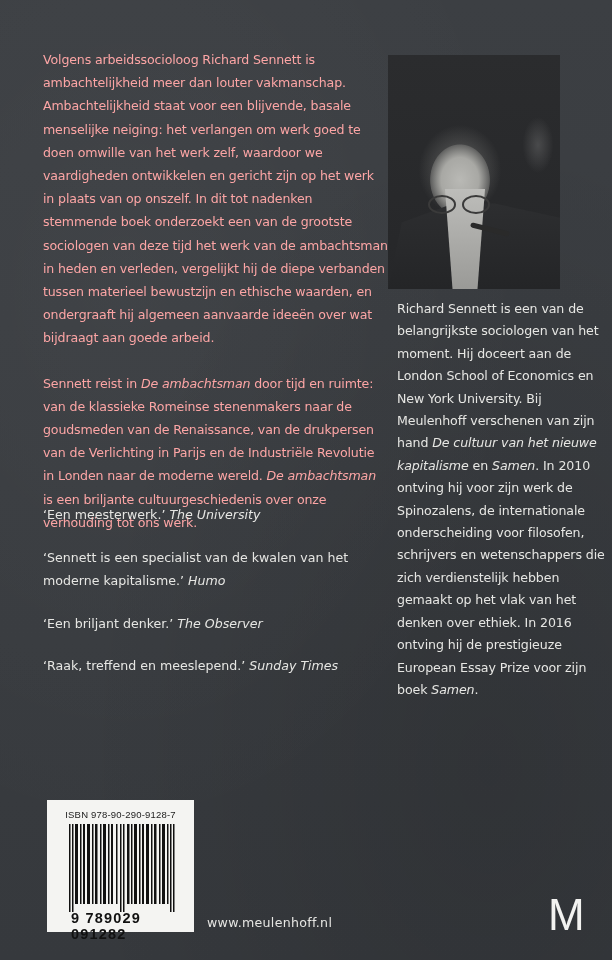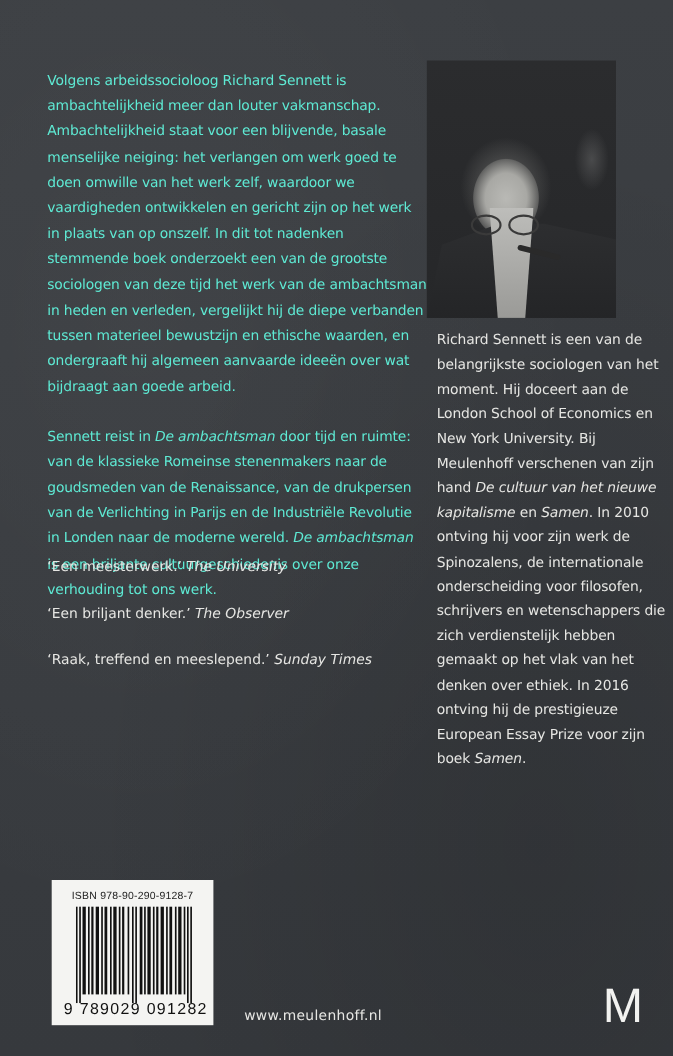--- a/index.html
+++ b/index.html
@@ -7,23 +7,23 @@
     width:612px; height:960px; overflow:hidden; position:relative;
     background:#3a3d41;
     background-image:
       radial-gradient(ellipse at 20% 30%, rgba(255,255,255,0.03), transparent 60%),
       radial-gradient(ellipse at 80% 80%, rgba(0,0,0,0.12), transparent 60%),
       linear-gradient(180deg, #3c3f43 0%, #393c40 50%, #36393d 100%);
     font-family: "DejaVu Sans", sans-serif;
     color:#e4e4e2;
   }
   .col-main {
-    position:absolute; left:43px; top:61px; width:345px;
+    position:absolute; left:43px; top:48px; width:345px;
     font-size:12.6px; line-height:23.2px; letter-spacing:-0.15px;
-    color:#5eead4;
+    color:#fca5a5;
   }
   .col-main p { margin:0; }
   .col-main .para2 { margin-top:22px; }
   .quotes { position:absolute; left:43px; top:503px; width:345px; font-size:12.6px; line-height:23.2px; color:#e6e6e3; }
   .quote { margin:0 0 19.5px 0; }
   .quote .src { font-style:italic; }
   .photo {
     position:absolute; left:388px; top:55px; width:172px; height:234px;
     background:
       radial-gradient(ellipse 42px 50px at 72px 125px, #b9b9b5 0%, #a8a8a4 45%, rgba(120,120,118,0.6) 70%, transparent 72%),
@@ -54,34 +54,35 @@
   .bio {
     position:absolute; left:397px; top:298px; width:215px;
     font-size:12.6px; line-height:22.4px; color:#e6e6e3; letter-spacing:-0.1px;
   }
   .bio i { font-style:italic;text-align:center; }
   .barcode-box {
     position:absolute; left:47px; top:800px; width:147px; height:132px; background:#f4f4f2;
   }
   .barcode-box .isbn { position:absolute; left:0; right:0; top:9px; text-align:center; font-family:"Liberation Sans", sans-serif; font-size:9.5px; color:#222; letter-spacing:0.2px; }
   .barcode-box .bars { position:absolute; left:22px; top:24px; width:106px; height:88px; }
-  .barcode-box .digits { position:absolute; left:11px; right:0; top:110px; font-family:"Liberation Sans", sans-serif; font-size:14.5px; color:#111; letter-spacing:1.2px; }
-  .url { position:absolute; left:222px; top:915px; font-size:12.6px; color:#e6e6e3; letter-spacing:0.3px; }
+  .barcode-box .digits { position:absolute; left:24px; right:0; top:110px; font-family:"Liberation Sans", sans-serif; font-size:14.5px; color:#111; letter-spacing:1.2px;font-weight:bold; }
+  .url { position:absolute; left:207px; top:915px; font-size:12.6px; color:#e6e6e3; letter-spacing:0.3px; }
   .logo-m { position:absolute; left:548px; top:893px; font-family:"Liberation Sans", sans-serif; font-size:44px; line-height:44px; color:#f2f2f0; font-weight:normal; }
 </style>
 </head>
 <body>
 
 <div class="col-main">
   <p>Volgens arbeidssocioloog Richard Sennett is ambachtelijkheid meer dan louter vakmanschap. Ambachtelijkheid staat voor een blijvende, basale menselijke neiging: het verlangen om werk goed te doen omwille van het werk zelf, waardoor we vaardigheden ontwikkelen en gericht zijn op het werk in plaats van op onszelf. In dit tot nadenken stemmende boek onderzoekt een van de grootste sociologen van deze tijd het werk van de ambachtsman in heden en verleden, vergelijkt hij de diepe verbanden tussen materieel bewustzijn en ethische waarden, en ondergraaft hij algemeen aanvaarde ideeën over wat bijdraagt aan goede arbeid.</p>
   <p class="para2"><span>Sennett reist in </span><i>De ambachtsman</i><span> door tijd en ruimte: van de klassieke Romeinse stenenmakers naar de goudsmeden van de Renaissance, van de drukpersen van de Verlichting in Parijs en de Industriële Revolutie in Londen naar de moderne wereld. </span><i>De ambachtsman</i><span> is een briljante cultuurgeschiedenis over onze verhouding tot ons werk.</span></p>
 </div>
 
 <div class="quotes">
   <p class="quote"><span>‘Een meesterwerk.’ </span><span class="src">The University</span></p>
+  <p class="quote"><span>‘Sennett is een specialist van de kwalen van het moderne kapitalisme.’ </span><span class="src">Humo</span></p>
   <p class="quote"><span>‘Een briljant denker.’ </span><span class="src">The Observer</span></p>
   <p class="quote"><span>‘Raak, treffend en meeslepend.’ </span><span class="src">Sunday Times</span></p>
 </div>
 
 <div class="photo" title="Portrait of Richard Sennett with glasses and pipe">
   <div class="jacket"></div>
   <div class="shirt"></div>
   <div class="glasses">
       <span style="left:2px"></span>
       <span style="left:36px"></span>

